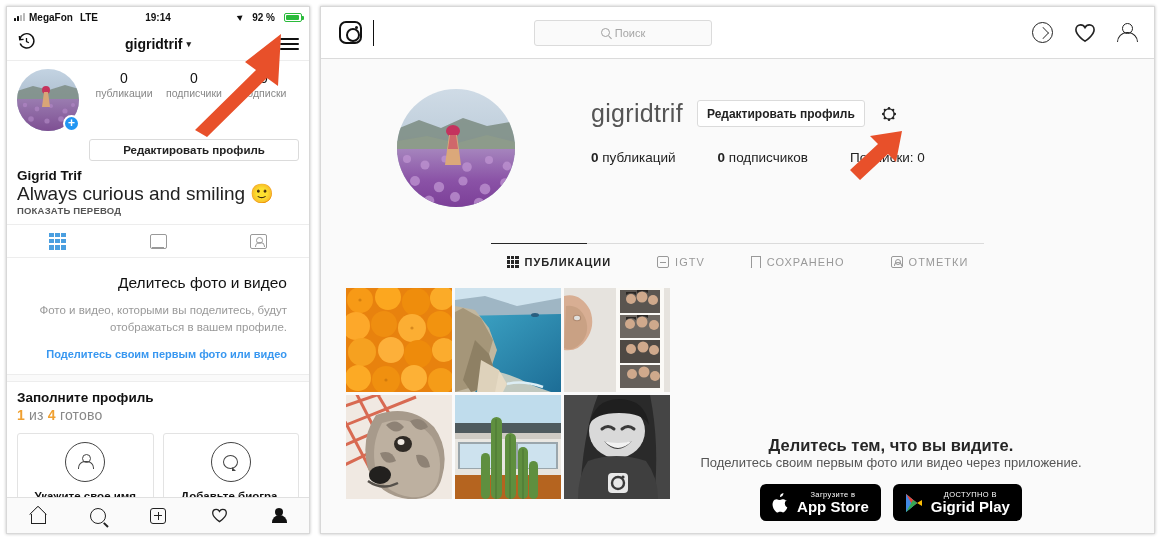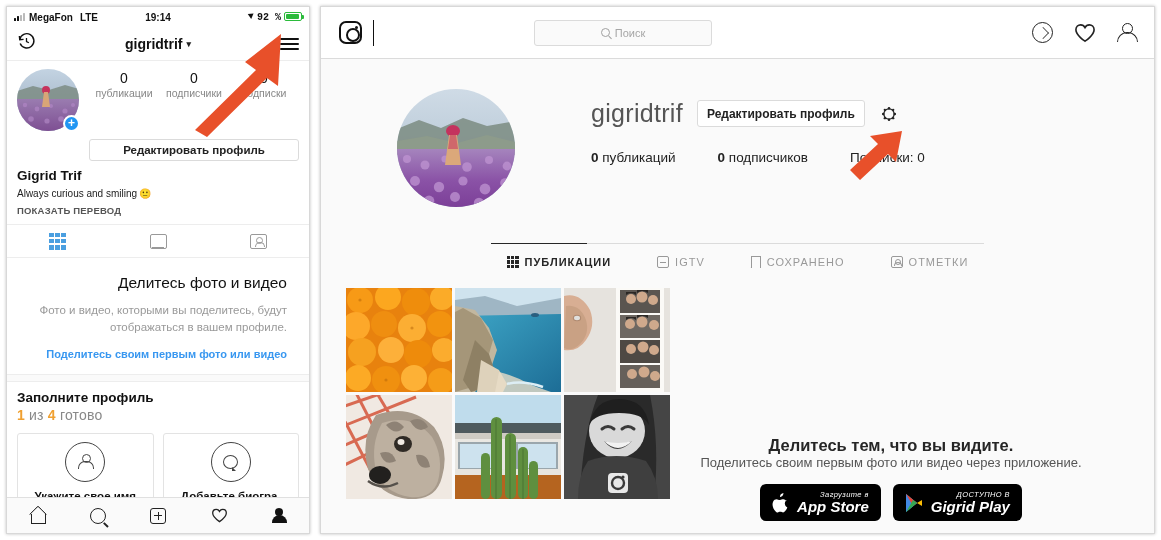--- a/index.html
+++ b/index.html
@@ -29,21 +29,21 @@
   .m-status .left { display: flex; align-items: center; gap: 4px; }
   .bars { display: flex; align-items: flex-end; gap: 1px; height: 8px; }
   .bars i { width: 2px; background: #111; display: block; border-radius: .5px; }
   .bars i:nth-child(1){height:3px}
   .bars i:nth-child(2){height:5px}
   .bars i:nth-child(3){height:6px;background:#bbb}
   .bars i:nth-child(4){height:8px;background:#bbb}
   .m-status .carrier { font-size: 10px; }
   .m-status .lte { font-size: 10px; margin-left: 3px; }
   .m-status .mid { position:absolute; left:0; right:0; text-align:center; font-size: 10px; pointer-events:none;}
-  .m-status .right { margin-left: auto; display:flex; gap:3px; position:relative; z-index:2;font-family:Liberation Mono, monospace;}
+  .m-status .right { margin-left: auto; display:flex; align-items:center; gap:9px; position:relative; z-index:2;}
   .loc-arrow { width:0;height:0; border-left:5px solid #111; border-top:3px solid transparent; border-bottom:3px solid transparent; transform: rotate(-35deg); }
   .batt { width: 18px; height: 9px; border:1px solid #2bbb3b; border-radius:2px; position:relative; background:#fff; }
   .batt::after{content:"";position:absolute;right:-3px;top:2px;width:2px;height:4px;background:#2bbb3b;border-radius:0 1px 1px 0;}
   .batt i{position:absolute;left:1px;top:1px;bottom:1px;width:84%;background:#2bbb3b;border-radius:1px;}
 
   .m-topbar {
     height: 34px; display:flex; align-items:center; justify-content:space-between;
     padding: 0 10px; border-bottom: 1px solid #ededed; background:#fff;
   }
   .m-username { font-size: 14px; font-weight: bold; color:#111; display:flex; align-items:center; gap:4px;}
@@ -62,21 +62,21 @@
   .m-stat { flex:1; text-align:center; }
   .m-stat .num { font-size:14px; color:#111; font-weight:400; display:block; line-height:18px;}
   .m-stat .lbl { font-size:10.5px; color:#888; display:block; white-space:nowrap;}
   .m-editbtn {
     margin: 4px 10px 0 82px; height:22px; border:1px solid #dbdbdb; border-radius:3px;
     font-size:11.5px; font-weight:bold; color:#222; display:flex; align-items:center; justify-content:center;
     background:#fff;
   }
   .m-bio { padding: 6px 10px 8px 10px; }
   .m-fullname { font-size:13.5px; font-weight:bold; color:#111; line-height:18px; }
-  .m-biotext { font-size:10px; color:#222; line-height:18px; }
+  .m-biotext { font-size:19px; color:#222; line-height:18px; }
   .m-translate { font-size:9.5px; font-weight:bold; color:#555; letter-spacing:.2px; margin-top:2px; }
 
   .m-tabs { display:flex; border-top:1px solid #ededed; border-bottom:1px solid #ededed; height:34px; background:#fff;}
   .m-tab { flex:1; display:flex; align-items:center; justify-content:center; }
   .grid-ico { width:17px;height:17px; display:grid; grid-template-columns:repeat(3,1fr); grid-template-rows:repeat(3,1fr); gap:1.2px; }
   .grid-ico i { background:#4a9fe0; display:block; }
   .tv-ico { width:17px;height:15px;border:1.6px solid #999; border-radius:2px; position:relative;}
   .tv-ico::after{content:"";position:absolute;left:1.5px;right:1.5px;bottom:-1px;height:2px;background:#999;}
   .tag-ico { width:17px;height:15px;border:1.6px solid #999;border-radius:2px; position:relative;}
   .tag-ico::before{content:"";position:absolute;left:5px;top:2px;width:5px;height:5px;border:1.4px solid #999;border-radius:50%;}
@@ -185,21 +185,21 @@
 
   .d-grid { display:grid; grid-template-columns: repeat(3, 106px); grid-template-rows: repeat(2, 104px);
             gap:3px; margin-left:25px; margin-top:10px; }
   .tile { overflow:hidden; position:relative; }
 
   .d-cta { position:absolute; right:18px; bottom:12px; width:490px; text-align:center; }
   .d-cta h2 { font-size:16.5px; color:#262626; font-weight:bold; }
   .d-cta p { font-size:13px; color:#555; margin-bottom:14px; }
   .badges { display:flex; gap:12px; justify-content:center; }
   .badge { background:#000; border-radius:6px; height:37px; padding:0 12px; display:flex; align-items:center; gap:8px; color:#fff;}
-  .badge .txt { text-align:right; line-height:1.05;font-style:italic; }
+  .badge .txt { text-align:center; line-height:1.05; }
   .badge .small { font-size:7.5px; letter-spacing:.4px; display:block; }
   .badge .big { font-size:15px; font-weight:bold; display:block; }
   .apple { width:17px;height:20px;position:relative;}
   .apple svg{display:block;}
   .gplay { width:18px;height:20px; }
 
   
   .arrow { position:absolute; pointer-events:none; }
   svg .ar { fill:#e8502a; }
 </style>

